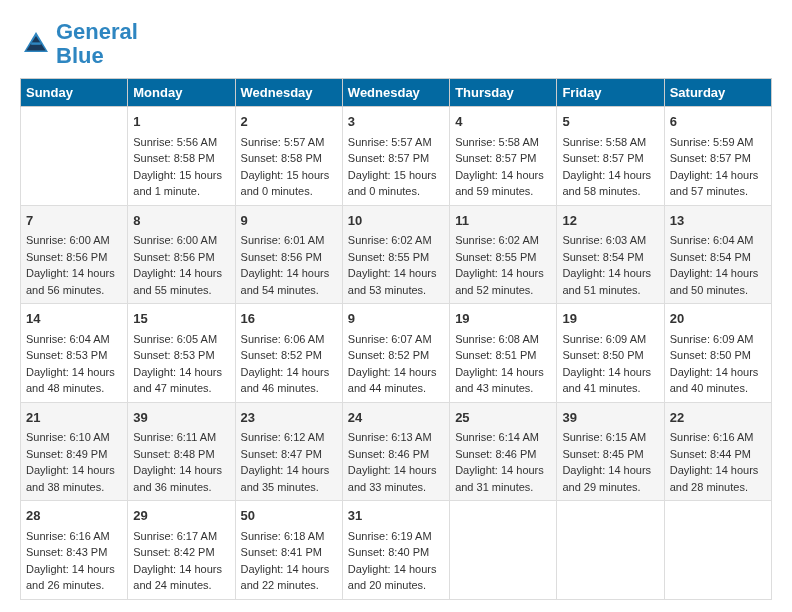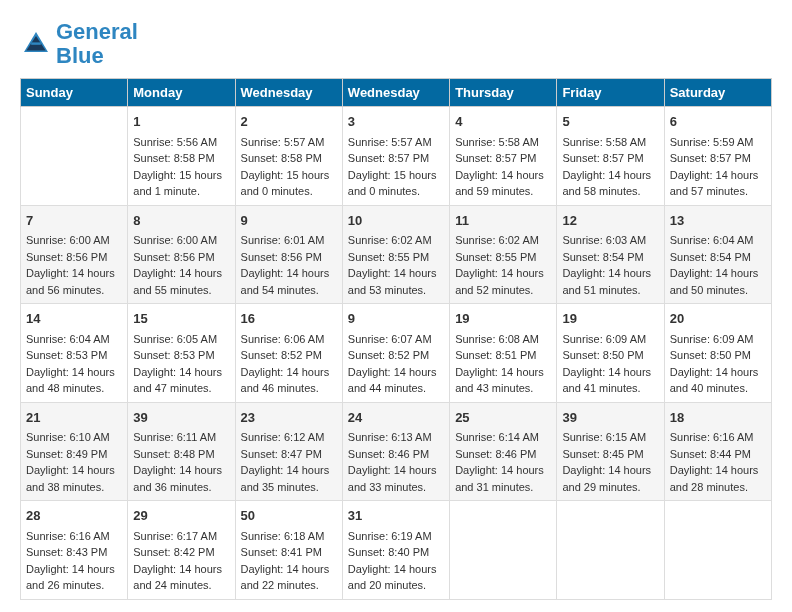--- a/index.html
+++ b/index.html
@@ -234,21 +234,21 @@
         </td>
         <td>
           <span class="day-num">25</span>
           <div class="day-info">Sunrise: 6:14 AM<br>Sunset: 8:46 PM<br>Daylight: 14 hours<br>and 31 minutes.</div>
         </td>
         <td>
           <span class="day-num">39</span>
           <div class="day-info">Sunrise: 6:15 AM<br>Sunset: 8:45 PM<br>Daylight: 14 hours<br>and 29 minutes.</div>
         </td>
         <td>
-          <span class="day-num">18</span>
+          <span class="day-num">22</span>
           <div class="day-info">Sunrise: 6:16 AM<br>Sunset: 8:44 PM<br>Daylight: 14 hours<br>and 28 minutes.</div>
         </td>
       </tr>
       <tr>
         <td>
           <span class="day-num">28</span>
           <div class="day-info">Sunrise: 6:16 AM<br>Sunset: 8:43 PM<br>Daylight: 14 hours<br>and 26 minutes.</div>
         </td>
         <td>
           <span class="day-num">29</span>

